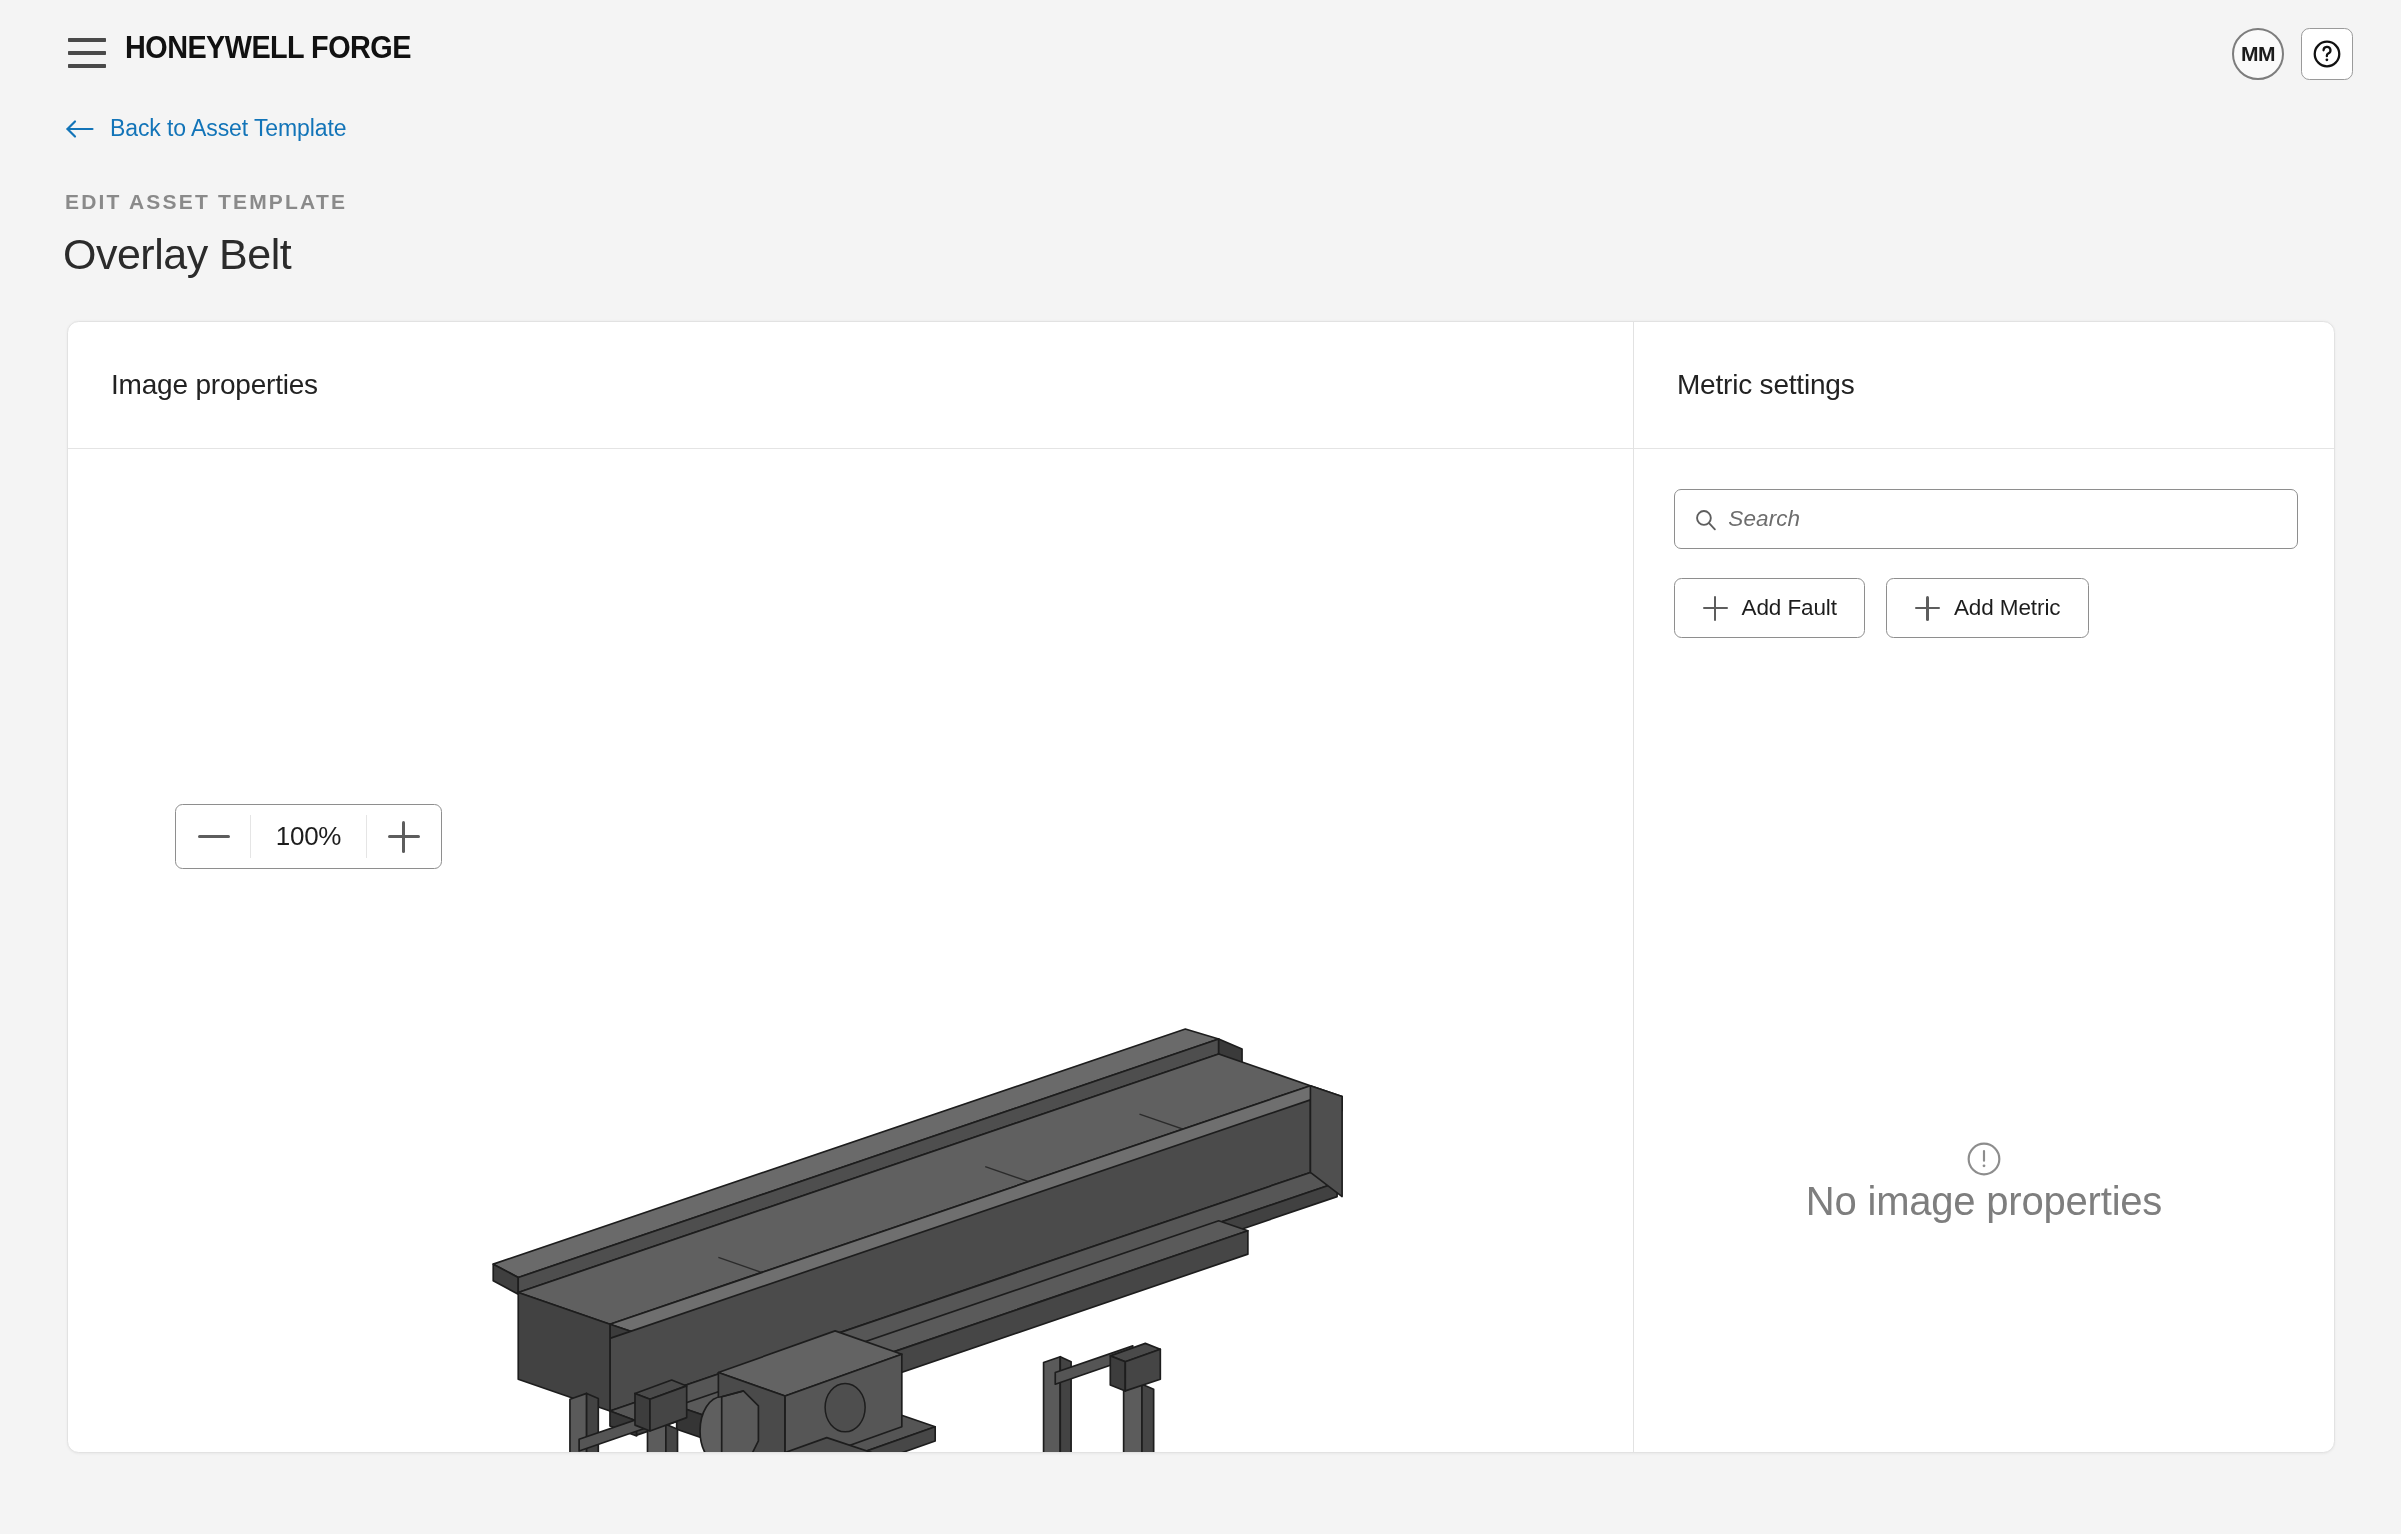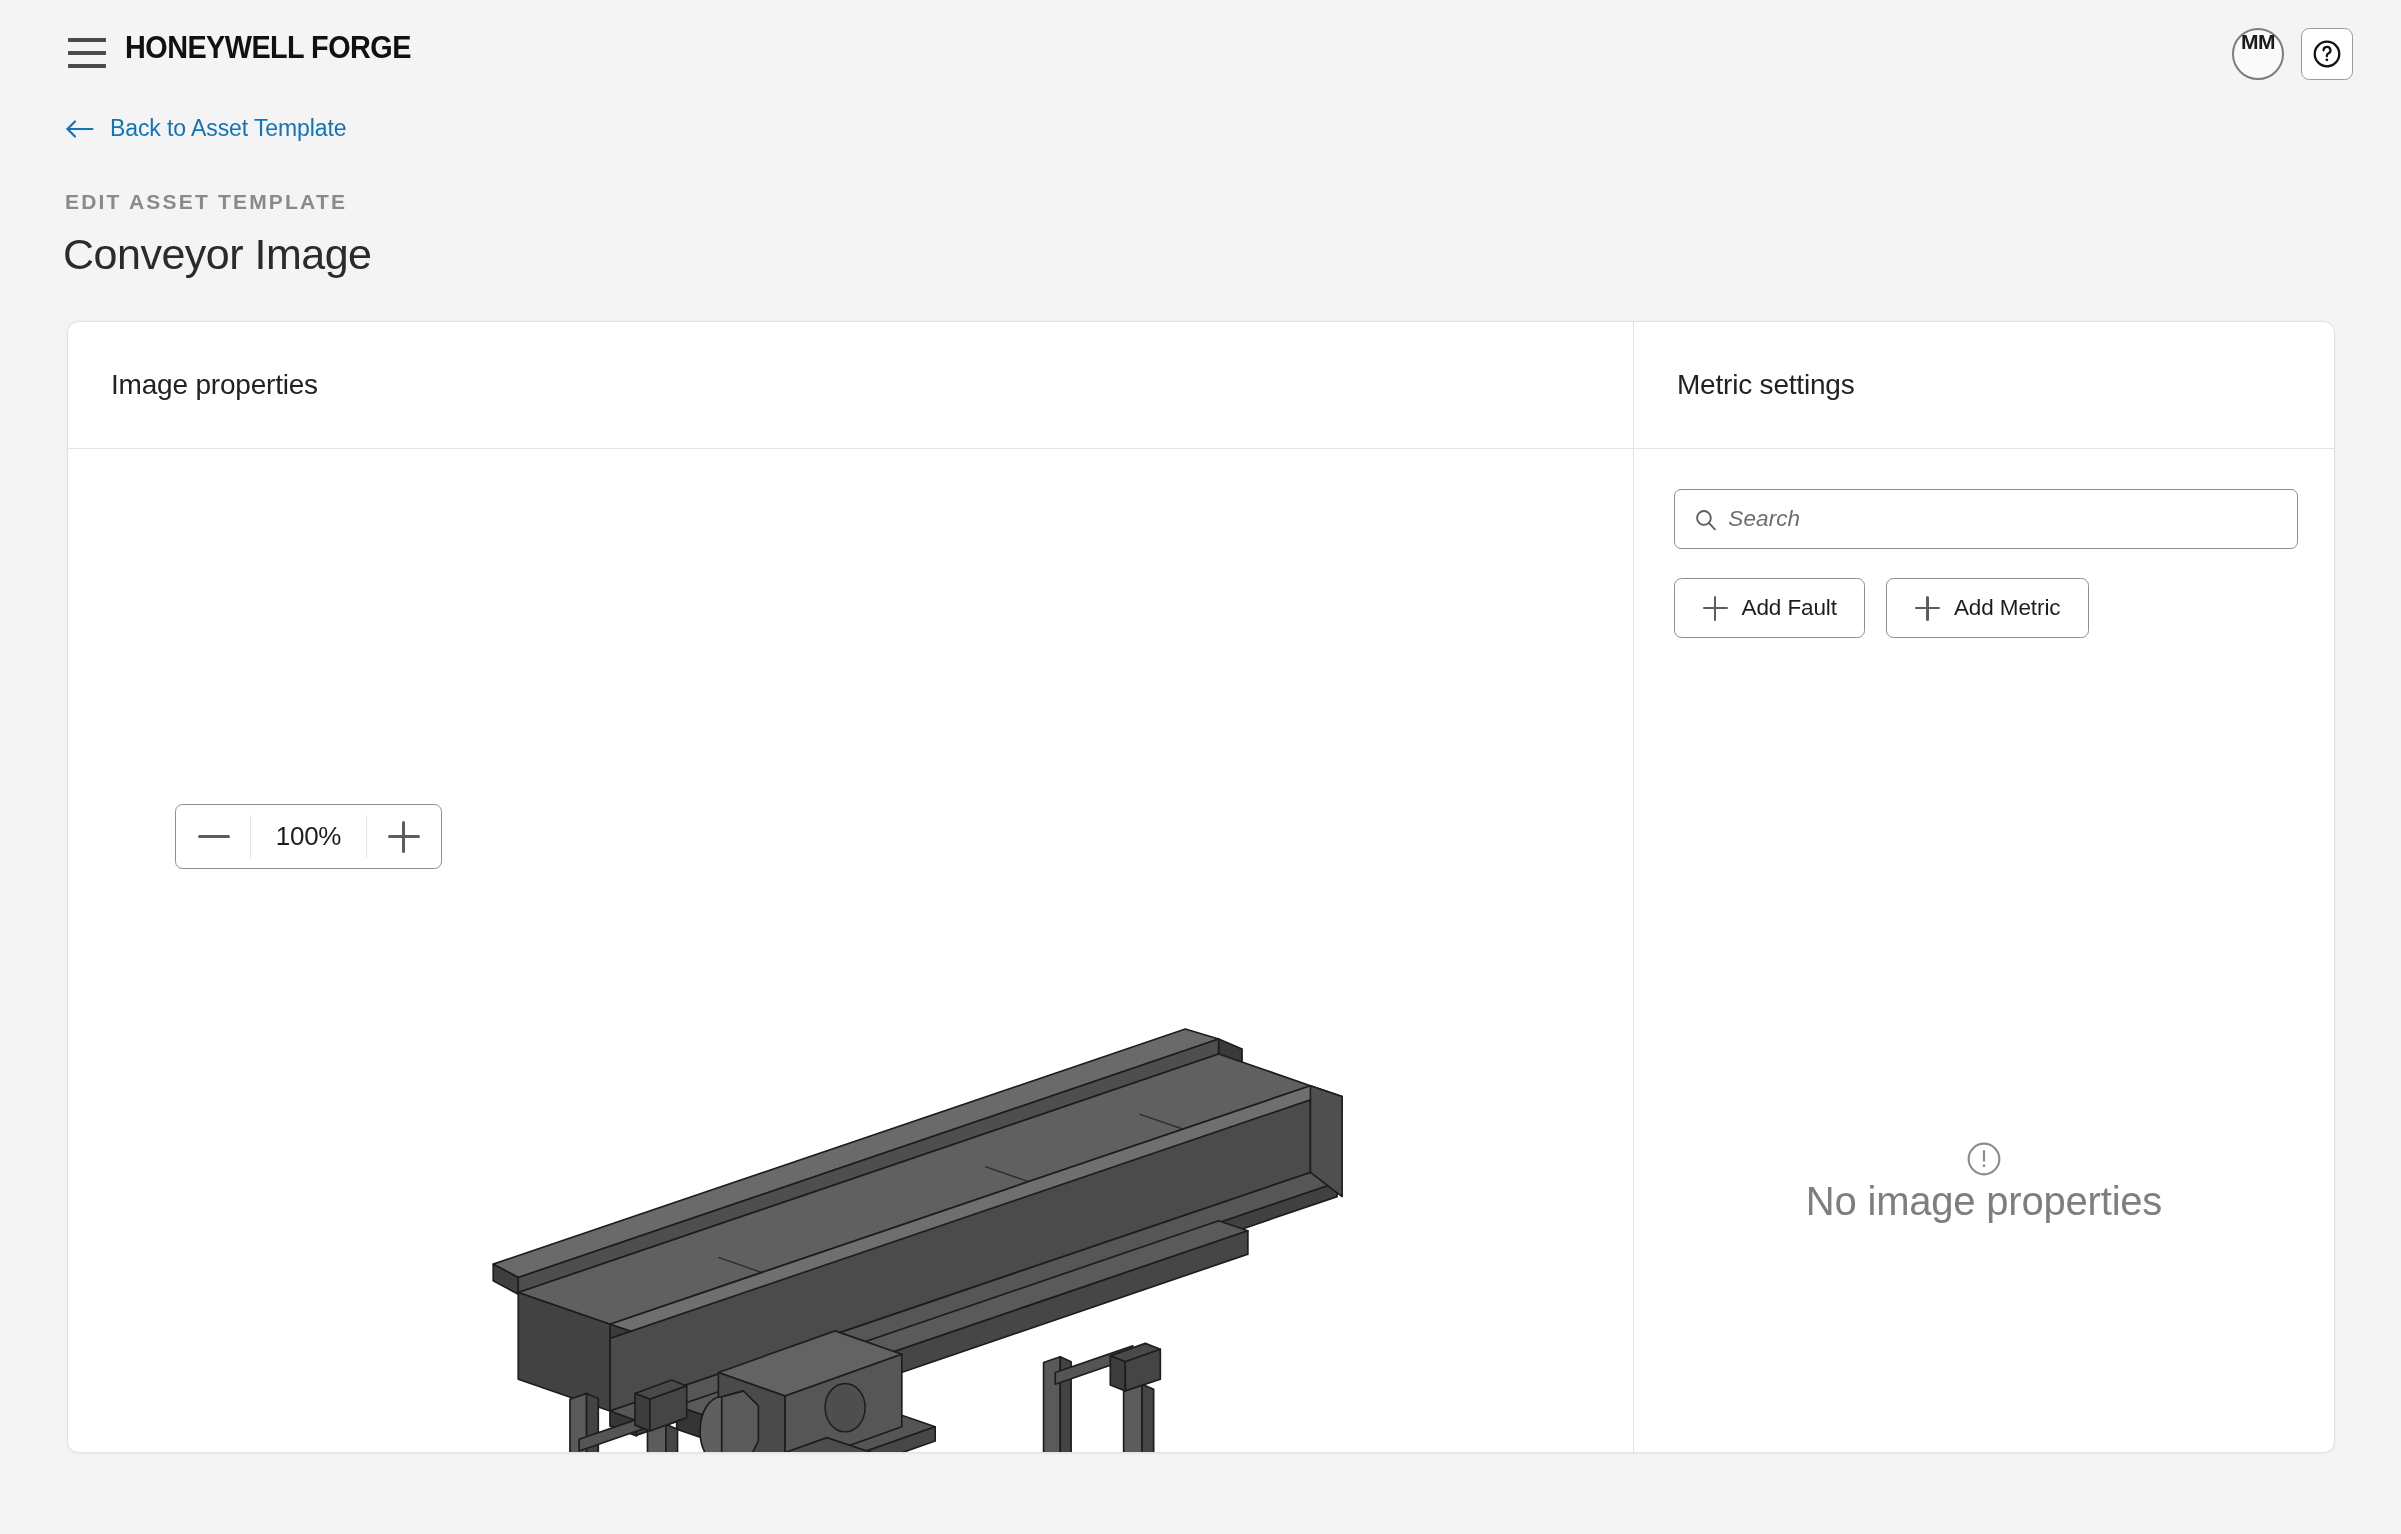--- a/index.html
+++ b/index.html
@@ -41,21 +41,21 @@
     transform: scaleX(0.93);
     transform-origin: left center;
     white-space: nowrap;
   }
   .avatar {
     position: absolute;
     right: 117px; top: 27.5px;
     width: 52px; height: 52px;
     border: 2.1px solid #7d7d7d;
     border-radius: 50%;
-    display: flex; align-items: flex-start; justify-content: center;
+    display: flex; align-items: center; justify-content: center;
     font-size: 21px; font-weight: 700; color: #1b1b1b;
     letter-spacing: -0.4px;
     background: #fafafa;
     cursor: pointer;
   }
   .helpbtn {
     position: absolute;
     right: 48px; top: 27.5px;
     width: 52px; height: 52px;
     border: 1.7px solid #9a9a9a;
@@ -245,21 +245,21 @@
 
 <div class="backlink">
   <svg class="arrow" viewBox="0 0 36 26">
     <path d="M3 13 H33" stroke="#1274b8" stroke-width="2.6" stroke-linecap="round" fill="none"></path>
     <path d="M12 4 L3 13 L12 22" stroke="#1274b8" stroke-width="2.6" stroke-linecap="round" stroke-linejoin="round" fill="none"></path>
   </svg>
   <span class="txt">Back to Asset Template</span>
 </div>
 
 <div class="eyebrow">EDIT ASSET TEMPLATE</div>
-<h1 class="pagetitle">Conveyor Image</h1>
+<h1 class="pagetitle">Overlay Belt</h1>
 
 <div class="card">
 
   <div class="pane-left">
     <div class="pane-header">
       <span class="title">Image properties</span>
     </div>
 
     <div class="zoomctl">
       <div class="zbtn">

